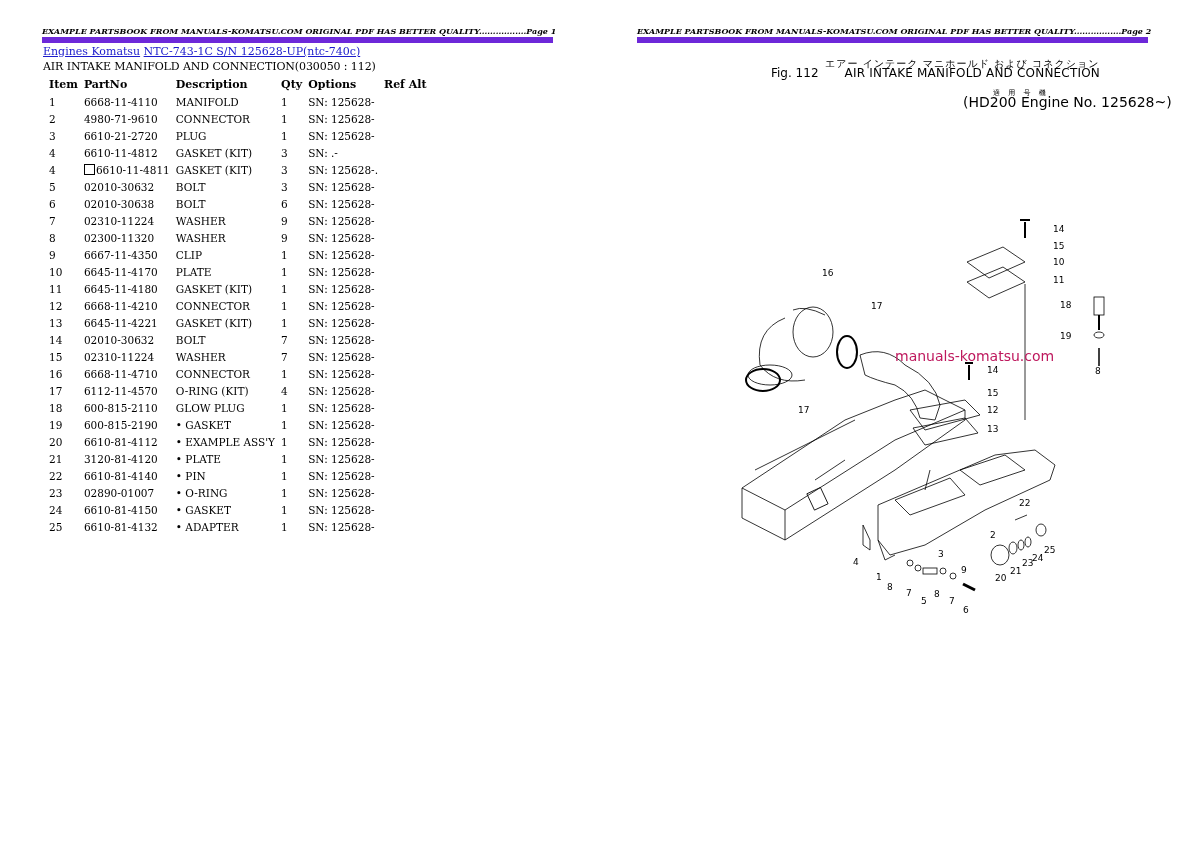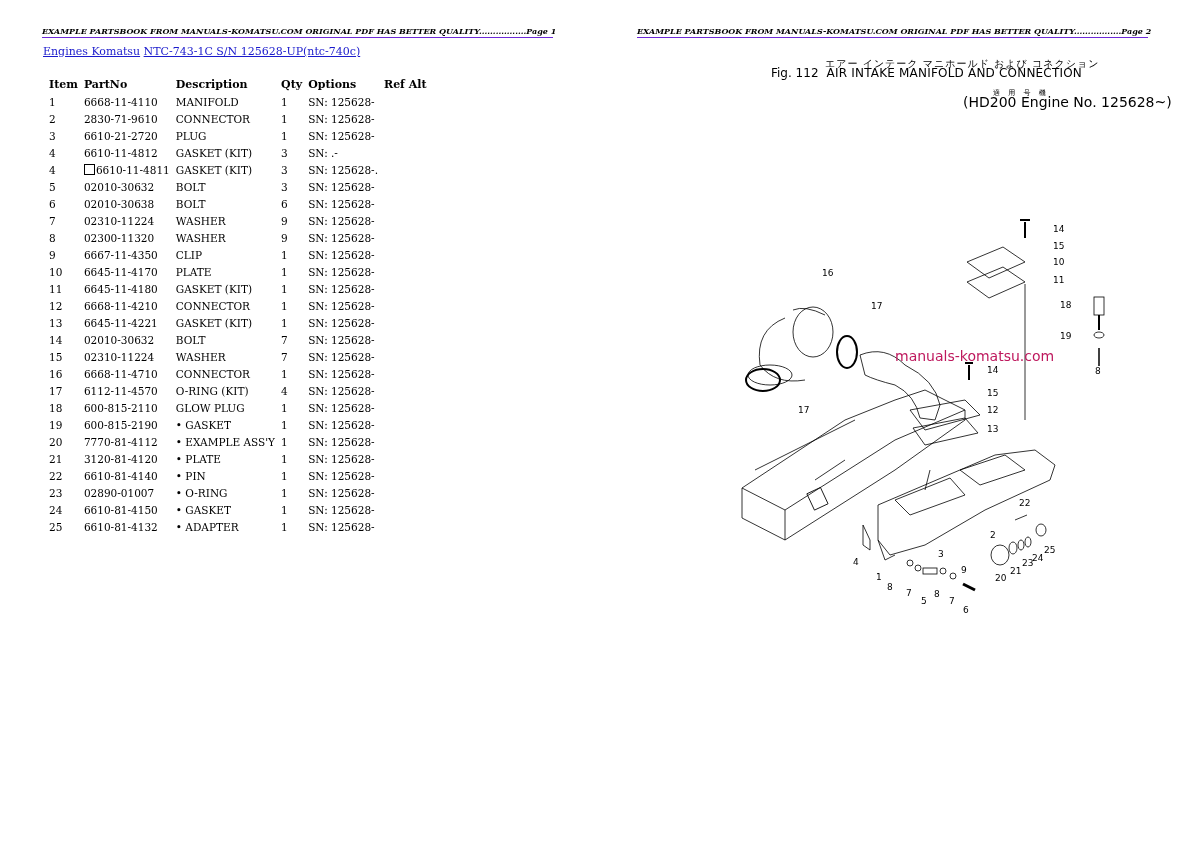--- a/index.html
+++ b/index.html
@@ -2,53 +2,54 @@
 <html><head>
 <meta charset="utf-8">
 <style>
   html, body { margin: 0; padding: 0; background: #ffffff; }
   body { width: 1190px; height: 842px; position: relative; overflow: hidden;
          font-family: "DejaVu Serif", "Liberation Serif", serif; color: #000; }
   .page { position: absolute; top: 0; height: 842px; }
   .page1 { left: 0; width: 595px; }
   .page2 { left: 595px; width: 595px; }
   .hdr { position: absolute; top: 26px; font-size: 8px; font-weight: bold; font-style: italic;
-         text-align: right; border-bottom: 1px solid #6d28d9; padding-bottom: 1px; white-space: nowrap; }
+         text-align: right; border-bottom: 6px solid #6d28d9; padding-bottom: 1px; white-space: nowrap; }
   .page1 .hdr { left: 42px; width: 511px; }
   .page2 .hdr { left: 42px; width: 511px; }
   .links { position: absolute; left: 43px; top: 45px; font-size: 11px; white-space: nowrap; }
   .links a { color: #1a1acc; text-decoration: underline; text-align: right; }
   .subtitle { position: absolute; left: 43px; top: 60px; font-size: 11px; white-space: nowrap; letter-spacing: -0.1px; }
   table.parts { position: absolute; left: 43px; top: 76px; border-collapse: collapse; font-size: 10.5px; }
   table.parts th { font-weight: bold; text-align: left; padding: 0 0 0 6px; height: 17px; font-size: 11px; margin-top: 21px; }
   table.parts td { padding: 0 0 0 6px; height: 17px; white-space: nowrap; vertical-align: middle; }
   .c-item { width: 23px; }
   .c-part { width: 76px; }
   .c-desc { width: 83px; }
   .c-qty  { width: 17px; }
   .c-opt  { width: 56px; }
   .box { display: inline-block; width: 9px; height: 9px; border: 1px solid #000; vertical-align: -1px; margin-right: 1px; }
   .fig-jp { position: absolute; left: 230px; top: 57px; font-size: 10px; font-family: "DejaVu Sans", sans-serif; letter-spacing: 1px; }
   .fig-title { position: absolute; left: 176px; top: 66px; font-size: 12px; font-family: "DejaVu Sans", sans-serif; white-space: nowrap; }
-  .fig-title .ttl { margin-left: 8px; letter-spacing: 0.2px; }
+  .fig-title .ttl { margin-left: 26px; letter-spacing: 0.2px; }
   .fig-sub-jp { position: absolute; left: 398px; top: 88px; font-size: 7px; font-family: "DejaVu Sans", sans-serif; letter-spacing: 3px; text-align: center; }
   .fig-sub { position: absolute; left: 368px; top: 94px; font-size: 14px; font-family: "DejaVu Sans", sans-serif; white-space: nowrap; }
   .watermark { position: absolute; left: 300px; top: 348px; font-size: 14px; font-family: "DejaVu Sans", sans-serif; color: #be185d; }
   svg.diagram { position: absolute; left: 0; top: 0; }
   .lbl { font-family: "DejaVu Sans", sans-serif; font-size: 9px; fill: #000; }
 </style>
 </head>
 <body>
 
 <div class="page page1">
   <div class="hdr">EXAMPLE PARTSBOOK FROM MANUALS-KOMATSU.COM ORIGINAL PDF HAS BETTER QUALITY.................Page 1</div>
   <div class="links">
     <a href="#">Engines Komatsu</a>
     <a href="#">NTC-743-1C S/N 125628-UP(ntc-740c)</a>
   </div>
+  <div class="subtitle">AIR INTAKE MANIFOLD AND CONNECTION(030050 : 112)</div>
 
   <table class="parts">
     <thead>
       <tr>
         <th class="c-item">Item</th>
         <th class="c-part">PartNo</th>
         <th class="c-desc">Description</th>
         <th class="c-qty">Qty</th>
         <th class="c-opt">Options</th>
         <th>Ref Alt</th>
@@ -58,21 +59,21 @@
         <tr>
           <td class="c-item">1</td>
           <td class="c-part">6668-11-4110</td>
           <td class="c-desc">MANIFOLD</td>
           <td class="c-qty">1</td>
           <td class="c-opt">SN: 125628-</td>
           <td></td>
         </tr>
         <tr>
           <td class="c-item">2</td>
-          <td class="c-part">2830-71-9610</td>
+          <td class="c-part">4980-71-9610</td>
           <td class="c-desc">CONNECTOR</td>
           <td class="c-qty">1</td>
           <td class="c-opt">SN: 125628-</td>
           <td></td>
         </tr>
         <tr>
           <td class="c-item">3</td>
           <td class="c-part">6610-21-2720</td>
           <td class="c-desc">PLUG</td>
           <td class="c-qty">1</td>
@@ -210,21 +211,21 @@
         <tr>
           <td class="c-item">19</td>
           <td class="c-part">600-815-2190</td>
           <td class="c-desc">• GASKET</td>
           <td class="c-qty">1</td>
           <td class="c-opt">SN: 125628-</td>
           <td></td>
         </tr>
         <tr>
           <td class="c-item">20</td>
-          <td class="c-part">7770-81-4112</td>
+          <td class="c-part">6610-81-4112</td>
           <td class="c-desc">• EXAMPLE ASS'Y</td>
           <td class="c-qty">1</td>
           <td class="c-opt">SN: 125628-</td>
           <td></td>
         </tr>
         <tr>
           <td class="c-item">21</td>
           <td class="c-part">3120-81-4120</td>
           <td class="c-desc">• PLATE</td>
           <td class="c-qty">1</td>

